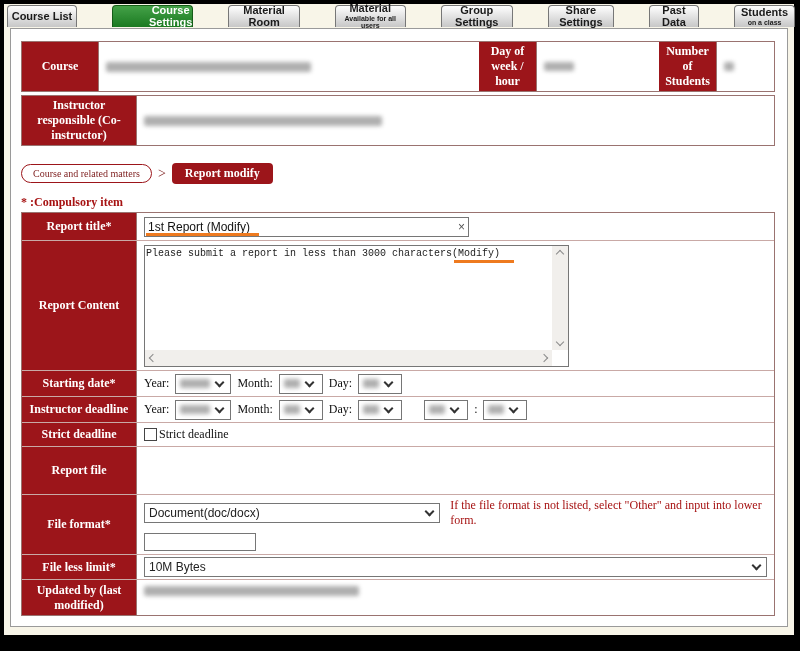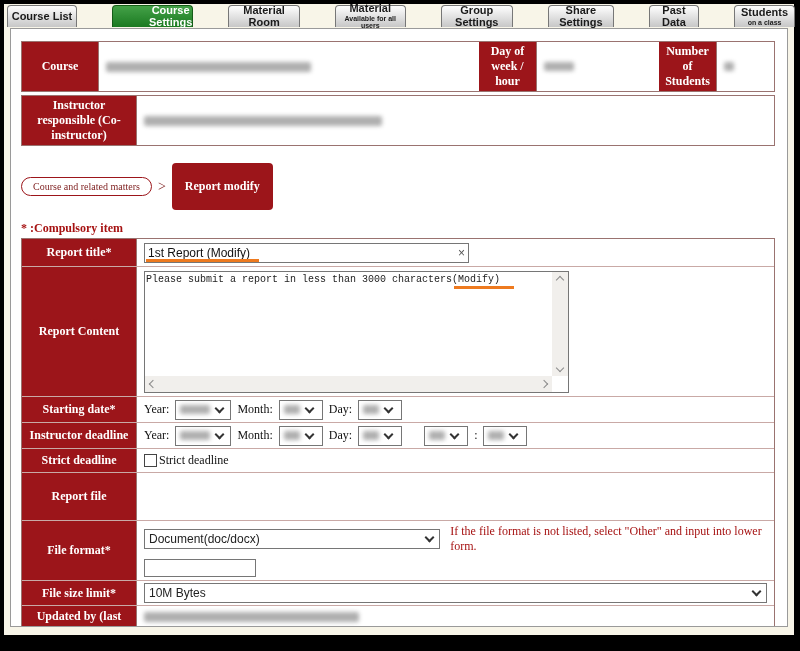--- a/index.html
+++ b/index.html
@@ -58,21 +58,21 @@
   
   .uline { position:absolute; height:3px; background:#ee7a1f; }
   .browse { background:linear-gradient(#f8f8f8,#d6d4cf); border:1px solid #8a877f; font-family:"Liberation Sans",sans-serif;
             font-size:11px; color:#222; padding:2px 8px; cursor:pointer; height:20px; }
   .filebox { width:192px; height:20px; background:#e9e7e2; border:1px solid #b3b0a8; }
 
   
   .crumb-pill { border:1px solid #9c151a; border-radius:11px; background:#fff; color:#7d1d1d;
                 font-size:10px; padding:3px 11px; cursor:pointer; }
   .crumb-sep { color:#7d1d1d; font-size:14px; margin:0 6px; }
-  .crumb-cur { background:#9c151a; border-radius:4px; color:#fff; font-weight:bold; font-size:12px; padding:16px 13px; }
+  .crumb-cur { background:#9c151a; border-radius:4px; color:#fff; font-weight:bold; font-size:12px; padding:3px 13px; }
 
   .mt { margin-top:12px; }
 </style>
 </head>
 <body>
 
 <div class="inner">
 
   <div class="tabbar">
     <div class="tab" style="width:85px">
@@ -243,21 +243,21 @@
               </div>
             <span class="note">If the file format is not listed, select "Other" and input into lower form.</span>
           </div>
           <div class="tinput" style="width:112px; height:18px">
               <span></span>
             </div>
         </div>
       </div>
 
       <div class="frow" style="min-height:24px">
-        <div class="lcell" style="width:115px">File size limit*</div>
+        <div class="lcell" style="width:115px">File less limit*</div>
         <div class="vcell">
           <div class="sel" style="flex:1">
               <span class="stext">10M Bytes</span>
               <span class="chev"></span>
             </div>
         </div>
       </div>
 
       <div class="frow" style="min-height:35px">
         <div class="lcell" style="width:115px">Updated by (last modified)</div>

